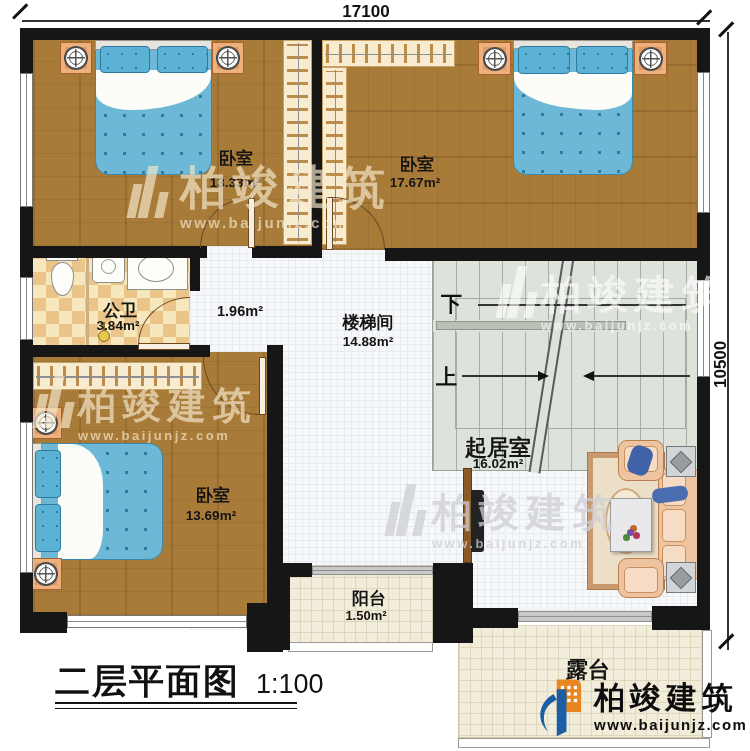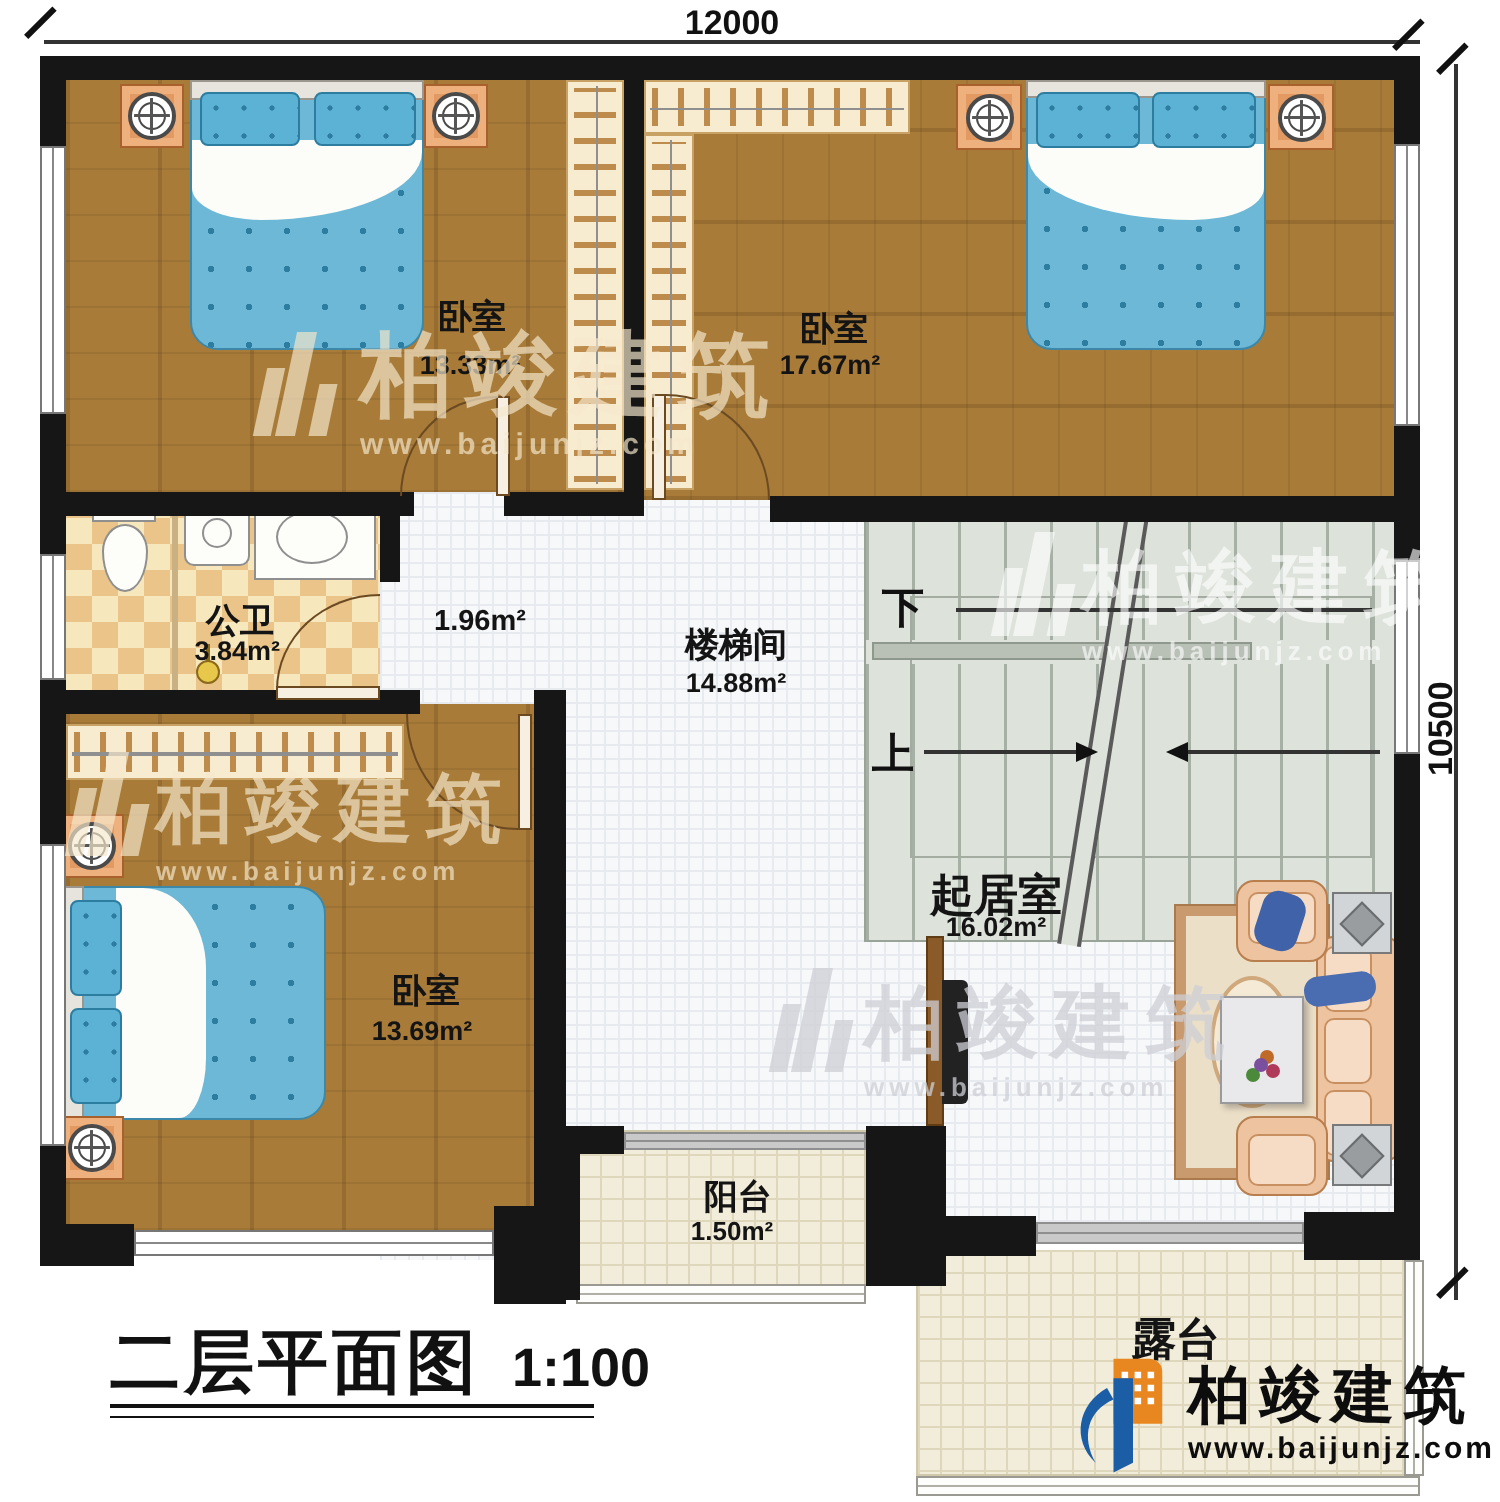--- a/index.html
+++ b/index.html
@@ -105,21 +105,21 @@
   .wm .wm-mark i:nth-child(3){left:29px;width:9px;height:26px;}
   .wm .wm-body{display:flex;flex-direction:column;}
   .wm .wm-name{font-weight:bold;letter-spacing:7px;line-height:1;}
   .wm .wm-url{font-weight:bold;letter-spacing:2.5px;margin-top:4px;}
   .wm.cream{color:rgba(244,232,203,.68);}
   .wm.white{color:rgba(255,255,255,.62);}
   .wm.gray{color:rgba(205,207,213,.75);}
   
   .tblock{position:absolute;z-index:60;display:flex;align-items:baseline;}
   .tblock .t1{font-size:35px;font-weight:bold;color:#111;letter-spacing:2px;}
-  .tblock .t2{font-size:27px;font-weight:bold;color:#111;margin-left:16px;}
+  .tblock .t2{font-size:27px;font-weight:normal;color:#111;margin-left:16px;}
   .t-underline{position:absolute;border-top:2.5px solid #111;border-bottom:1.5px solid #111;height:4px;z-index:60;}
   .note{position:absolute;font-size:19px;font-weight:bold;color:#111;z-index:60;white-space:nowrap;}
   
   .logo{position:absolute;display:flex;align-items:center;z-index:60;}
   .logo .ltxt{display:flex;flex-direction:column;margin-left:8px;}
   .logo .lname{font-size:31px;font-weight:bold;color:#0d0d0d;letter-spacing:5px;line-height:1;}
   .logo .lurl{font-size:15px;font-weight:bold;color:#0d0d0d;letter-spacing:1.5px;margin-top:3px;}
   .drain{position:absolute;width:12px;height:12px;background:#e8c84a;border:1.5px solid #8a6a1a;border-radius:50%;
     box-sizing:border-box;z-index:12;}
   .drain::after{content:"";position:absolute;left:4px;top:-9px;width:1.5px;height:9px;background:#8a6a1a;}
@@ -272,39 +272,39 @@
   <div class="door-leaf" style="left:138px;top:343px;width:52px;height:7px;"></div>
   <div class="arc" style="left:138px;top:297px;width:52px;height:48px;border-left:1.5px solid #6b4a22;border-top:1.5px solid #6b4a22;border-top-left-radius:100% 100%;"></div>
 
   <div class="lbl name" style="left:196px;top:150px;width:80px;">卧室</div>
   <div class="lbl area" style="left:195px;top:176px;width:80px;">13.33m²</div>
   <div class="lbl name" style="left:377px;top:156px;width:80px;">卧室</div>
   <div class="lbl area" style="left:375px;top:176px;width:80px;">17.67m²</div>
   <div class="lbl name" style="left:173px;top:487px;width:80px;">卧室</div>
   <div class="lbl area" style="left:171px;top:509px;width:80px;">13.69m²</div>
   <div class="lbl name" style="left:80px;top:302px;width:80px;">公卫</div>
-  <div class="lbl area" style="left:60px;top:319px;width:80px;text-align:right;">3.84m²</div>
+  <div class="lbl area" style="left:78px;top:319px;width:80px;">3.84m²</div>
   <div class="lbl area" style="left:200px;top:304px;width:80px;font-size:14.5px;">1.96m²</div>
   <div class="lbl name" style="left:326px;top:314px;width:84px;">楼梯间</div>
   <div class="lbl area" style="left:328px;top:335px;width:80px;">14.88m²</div>
   <div class="lbl name big" style="left:452px;top:436px;width:92px;">起居室</div>
   <div class="lbl area" style="left:456px;top:457px;width:84px;">16.02m²</div>
   <div class="lbl name" style="left:329px;top:590px;width:80px;">阳台</div>
   <div class="lbl area" style="left:326px;top:609px;width:80px;font-size:13px;">1.50m²</div>
   <div class="lbl name big" style="left:548px;top:658px;width:80px;">露台</div>
   <div class="stair-dir" style="left:441px;top:290px;">下</div>
   <div class="stair-dir" style="left:436px;top:363px;">上</div>
 
   <div class="dim-line" style="left:22px;top:20px;width:688px;height:1.5px;"></div>
   <div class="dim-line" style="left:727px;top:32px;width:1.5px;height:618px;"></div>
   <div class="tick" style="left:10px;top:10px;"></div>
   <div class="tick" style="left:694px;top:16px;"></div>
   <div class="tick" style="left:716px;top:28px;"></div>
   <div class="tick" style="left:716px;top:640px;"></div>
-  <div class="dim-text" style="left:330px;top:2px;width:72px;">12000</div>
+  <div class="dim-text" style="left:330px;top:2px;width:72px;">17100</div>
   <div class="dim-text vert" style="left:711px;top:328px;height:72px;">10500</div>
 
   <div class="wm cream" style="left:128px;top:164px;">
     <span class="wm-mark">
         <i></i>
         <i></i>
         <i></i>
       </span>
     <span class="wm-body">
         <span class="wm-name" style="font-size:46px;">柏竣建筑</span>

